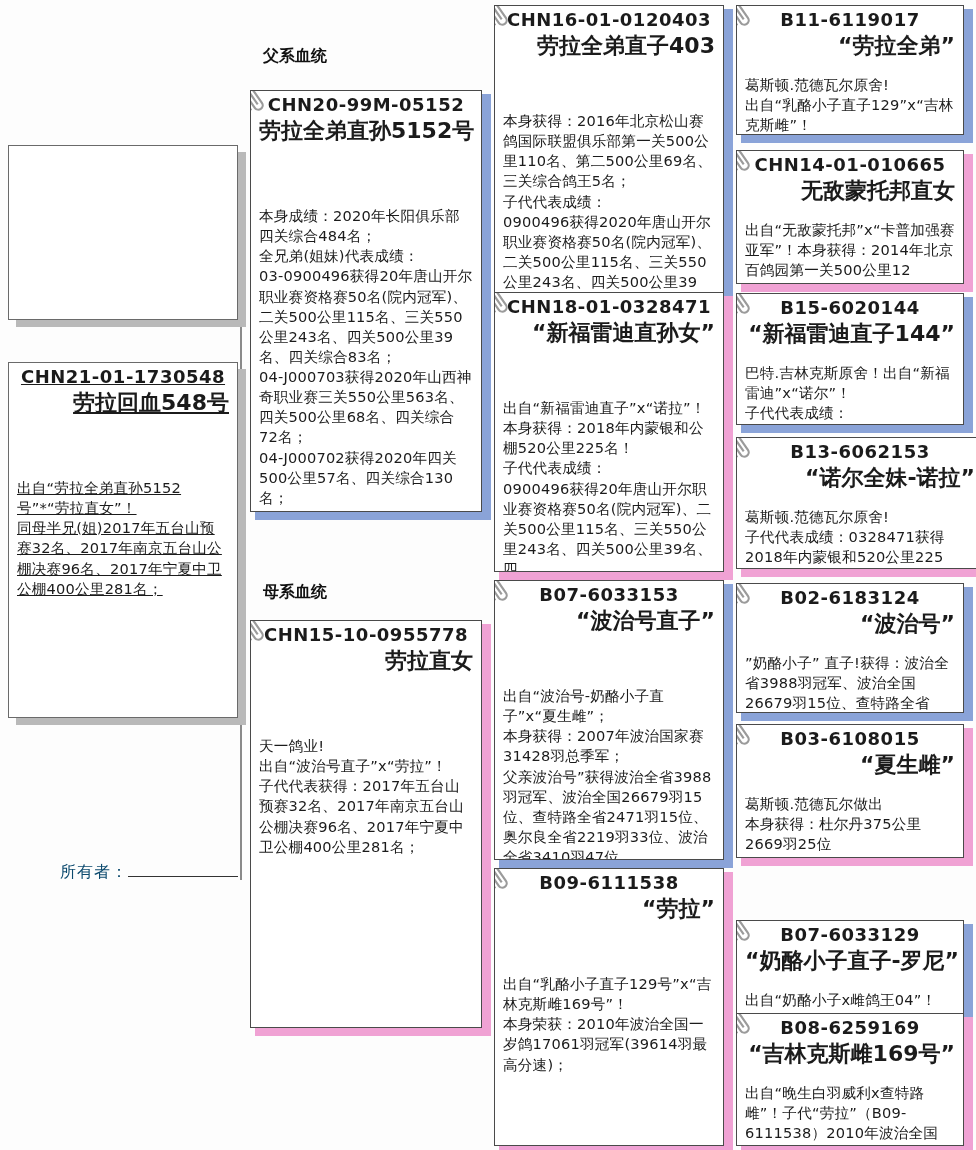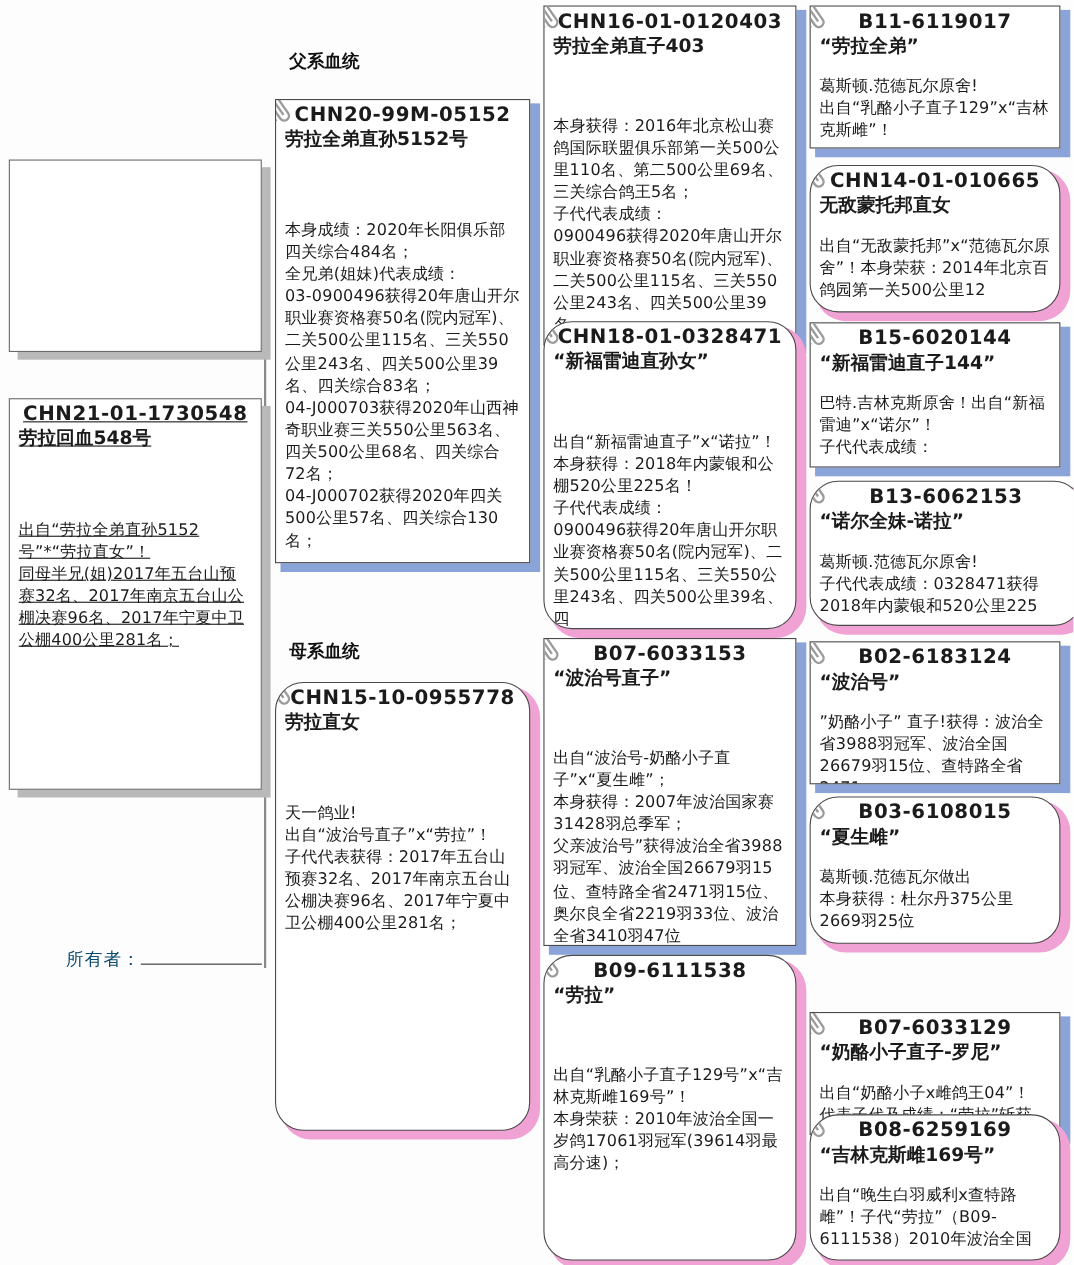--- a/index.html
+++ b/index.html
@@ -8,29 +8,29 @@
 
   .pbox{
     position:absolute;
     background:#ffffff;
     border:1px solid #4a4a4a;
     box-sizing:border-box;
     overflow:hidden;
     padding:3px 8px 4px 8px;
   }
   .pbox.father{box-shadow:7px 6px 0 2px #8aa3d8;}
-  .pbox.mother{box-shadow:7px 6px 0 2px #f0a2d4;border-radius:26px;}
+  .pbox.mother{box-shadow:7px 6px 0 2px #f0a2d4;}
   .pbox.neutral{box-shadow:8px 7px 0 0 #b9b9b9;border-color:#6a6a6a;text-decoration:underline;}
 
   .ring{
     text-align:center;font-weight:bold;font-size:18px;line-height:1.25;
     letter-spacing:0.5px;white-space:nowrap;
   }
   .pname{
-    text-align:left;font-weight:bold;font-size:17px;line-height:1.25;
+    text-align:right;font-weight:bold;font-size:22px;line-height:1.25;
     white-space:nowrap;
   }
   .pbody{
     font-size:14.6px;line-height:1.38;white-space:pre-line;
     letter-spacing:0.2px;text-align:left;
   }
   .gap-lg .pbody{margin-top:52px;}
   .gap-xl .pbody{margin-top:62px;}
   .gap-sm .pbody{margin-top:16px;}
 
@@ -166,21 +166,21 @@
   </div>
 
   <div class="pbox mother gap-sm" style="left:736px;top:150px;width:228px;height:134px">
     <span class="clip" style="left:-12px;top:-4px">
       <svg viewBox="0 0 24 24">
           <path d="M21.44 11.05l-9.19 9.19a6 6 0 0 1-8.49-8.49l9.19-9.19a4 4 0 0 1 5.66 5.66l-9.2 9.19a2 2 0 0 1-2.83-2.83l8.49-8.48" fill="none" stroke="#9b9b9b" stroke-width="2"></path>
         </svg>
     </span>
     <div class="ring">CHN14-01-010665</div>
     <div class="pname">无敌蒙托邦直女</div>
-    <div class="pbody">出自“无敌蒙托邦”x“范德瓦尔原舍”！本身荣获：2014年北京百鸽园第一关500公里12</div>
+    <div class="pbody">出自“无敌蒙托邦”x“卡普加强赛亚军”！本身获得：2014年北京百鸽园第一关500公里12</div>
   </div>
 
   <div class="pbox father gap-sm" style="left:736px;top:293px;width:228px;height:132px">
     <span class="clip" style="left:-12px;top:-4px">
       <svg viewBox="0 0 24 24">
           <path d="M21.44 11.05l-9.19 9.19a6 6 0 0 1-8.49-8.49l9.19-9.19a4 4 0 0 1 5.66 5.66l-9.2 9.19a2 2 0 0 1-2.83-2.83l8.49-8.48" fill="none" stroke="#9b9b9b" stroke-width="2"></path>
         </svg>
     </span>
     <div class="ring">B15-6020144</div>
     <div class="pname">“新福雷迪直子144”</div>

